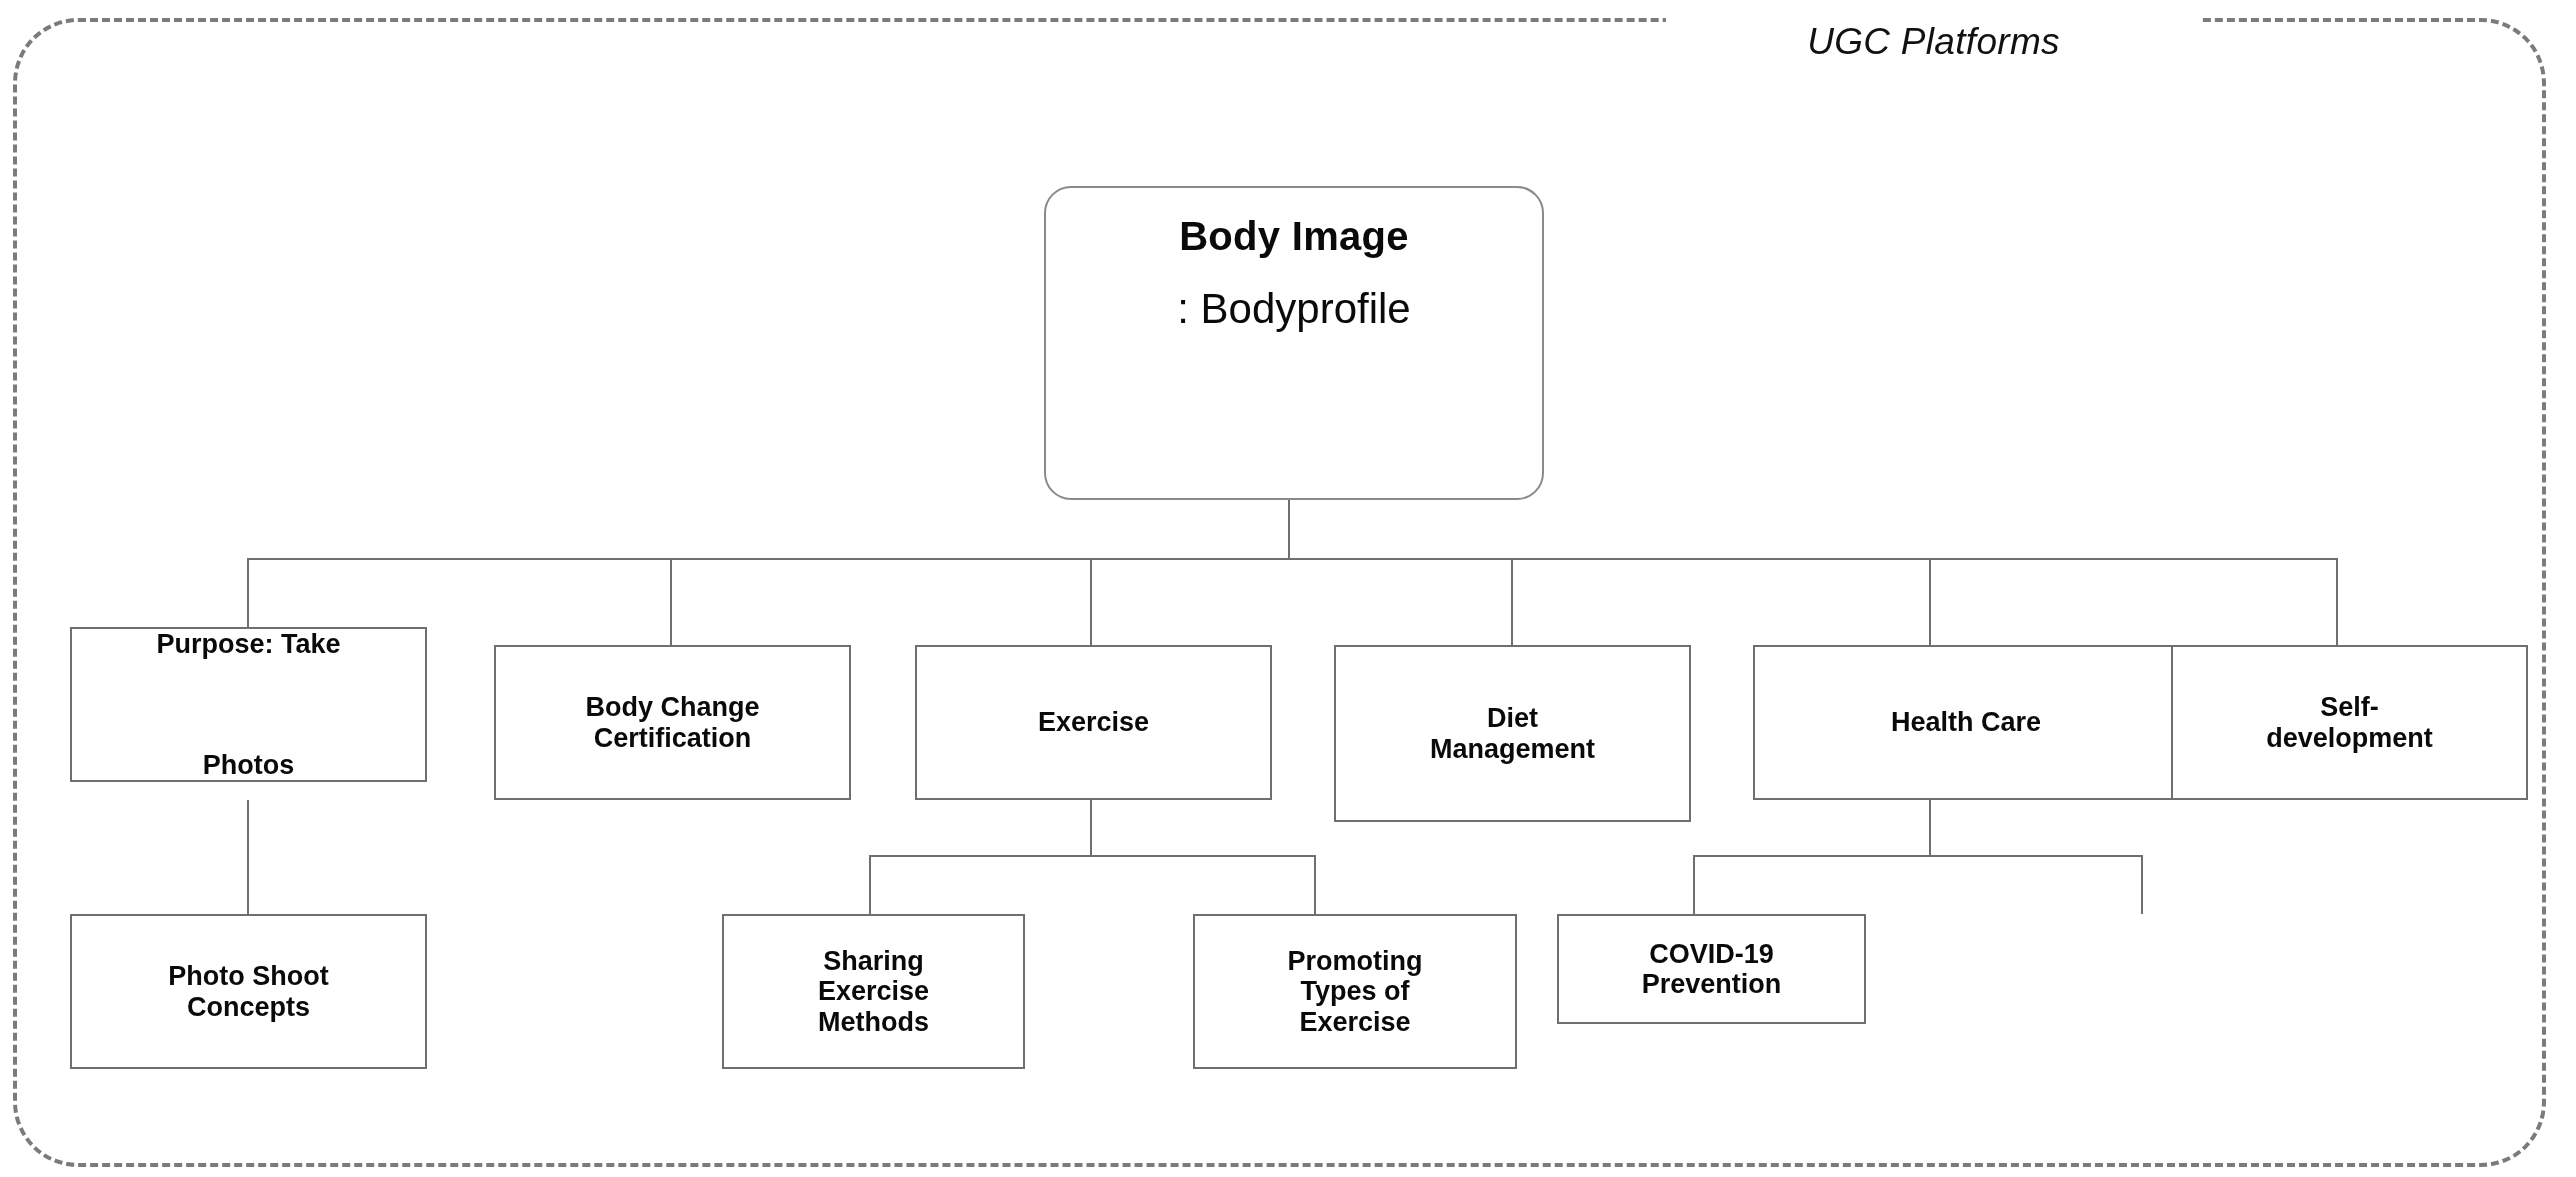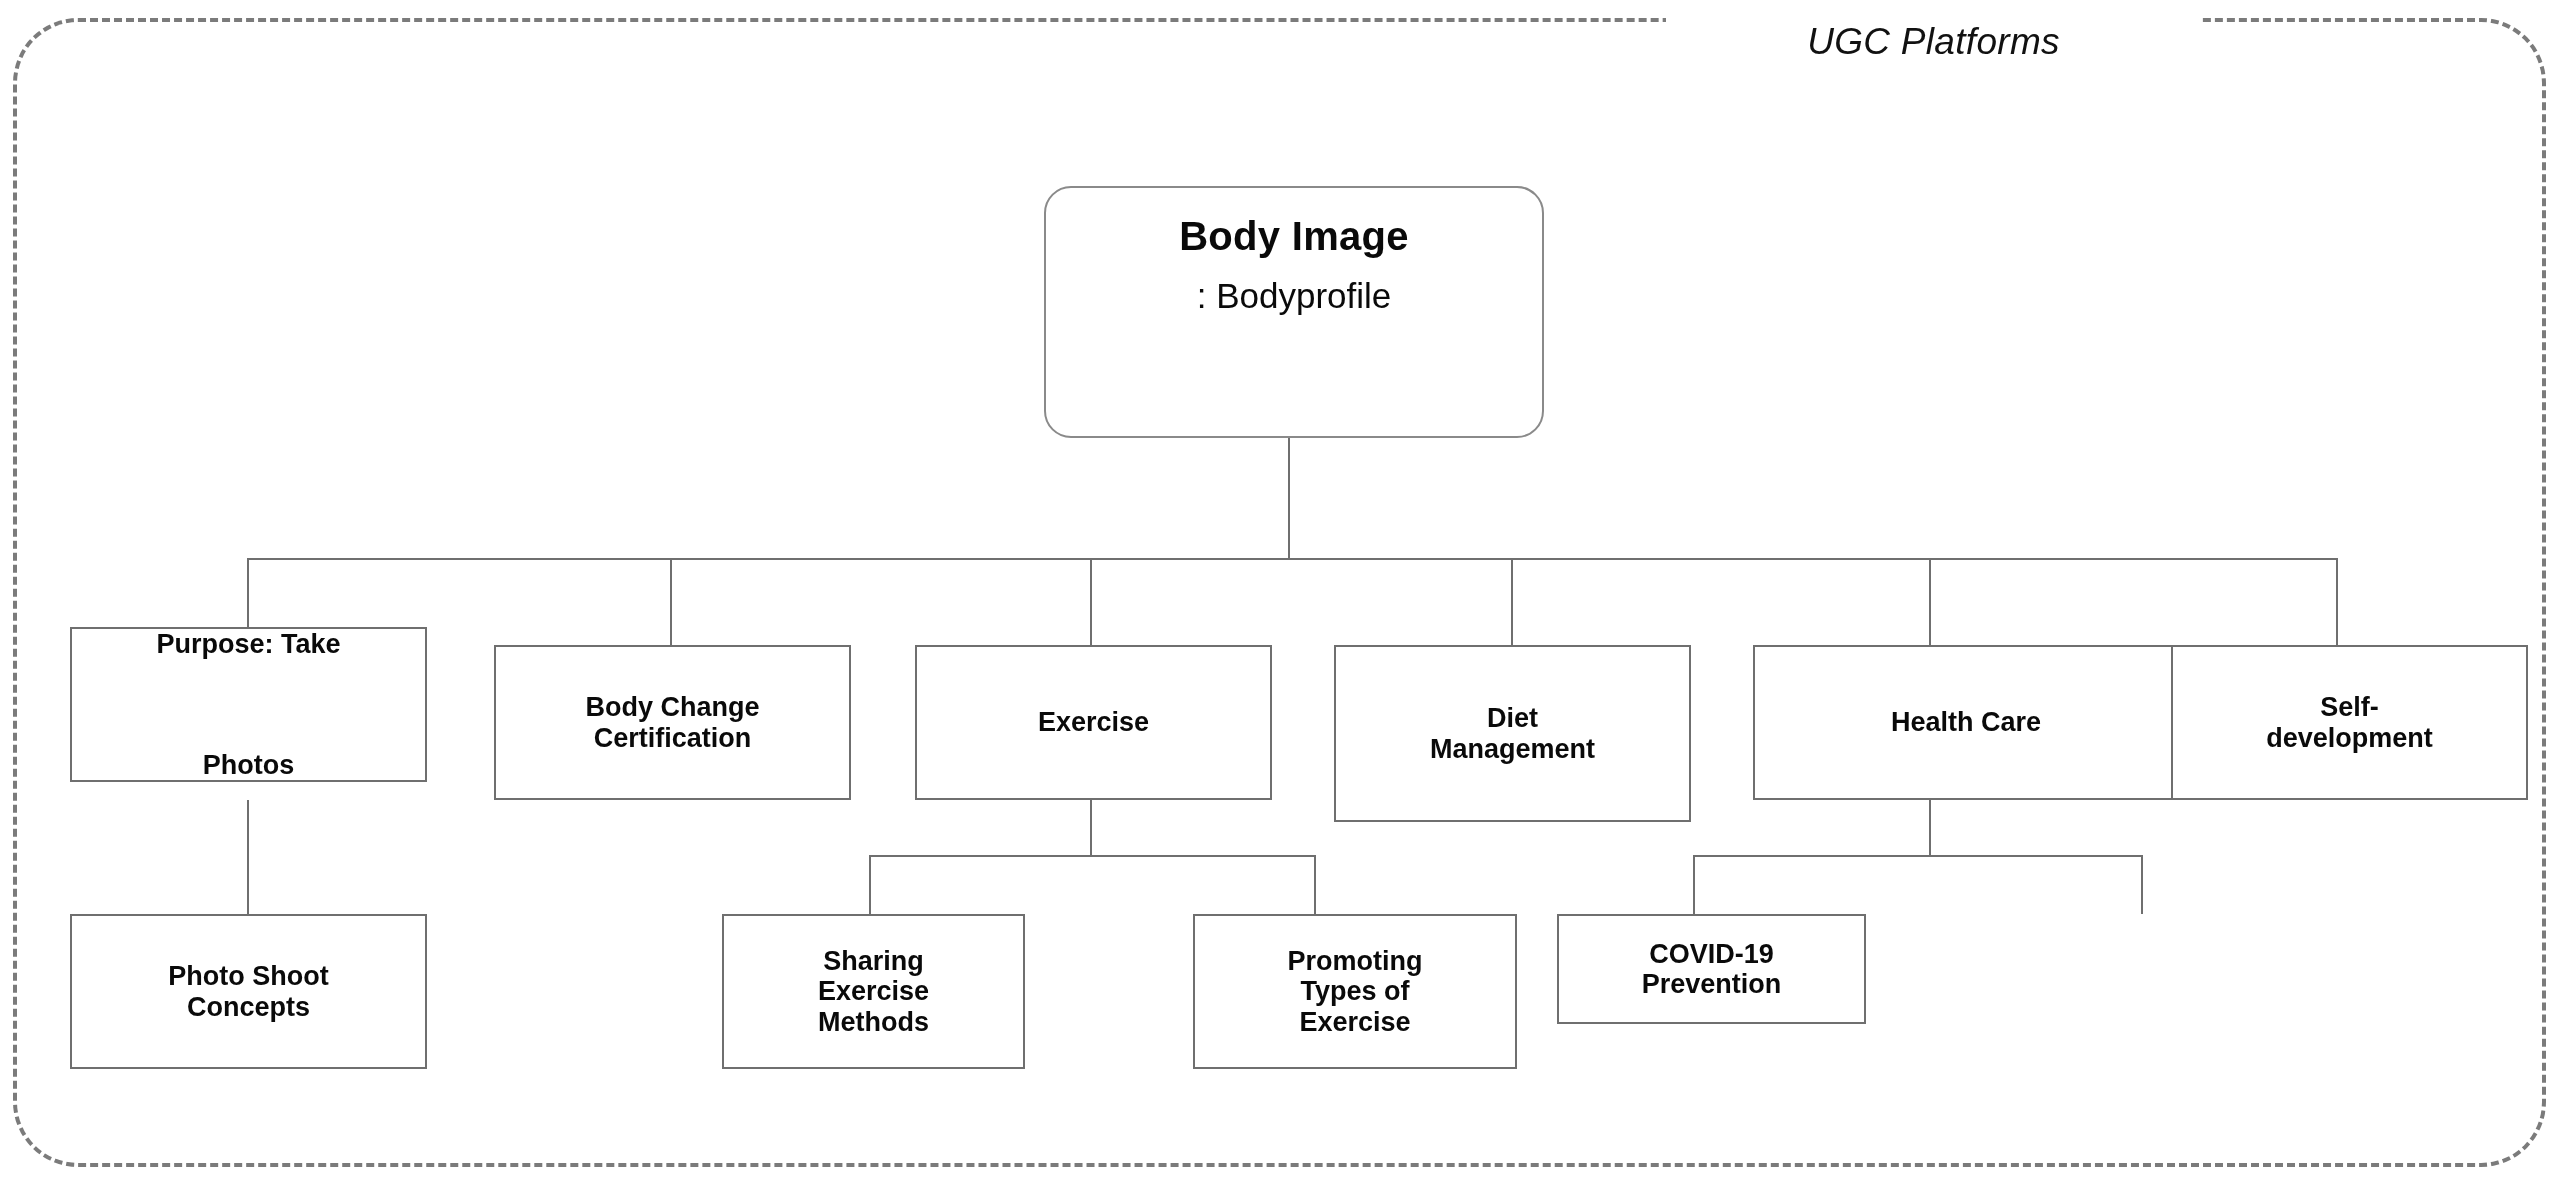--- a/index.html
+++ b/index.html
@@ -62,22 +62,22 @@
     border:2.4px solid #8a8a8a;
     justify-content:flex-start;
     padding-top:26px;
   }
   .root .root-title{
     font-size:40px;
     font-weight:700;
     letter-spacing:0.3px;
   }
   .root .root-sub{
-    margin-top:17px;
-    font-size:35px;
+    margin-top:26px;
+    font-size:42px;
     font-weight:400;
   }
   .node.lvl2, .node.lvl3{
     font-size:27px;
     font-weight:700;
     padding:0 4.8px;
   }
   .node .line{display:block;}
 
   
@@ -113,21 +113,21 @@
   <div class="conn v" style="left:1090px; top:800px; height:57px;"></div>
   <div class="conn h" style="left:869px; top:855px; width:447px;"></div>
   <div class="conn v" style="left:869px; top:855px; height:59px;"></div>
   <div class="conn v" style="left:1314px; top:855px; height:59px;"></div>
 
   <div class="conn v" style="left:1929px; top:800px; height:57px;"></div>
   <div class="conn h" style="left:1693px; top:855px; width:450px;"></div>
   <div class="conn v" style="left:1693px; top:855px; height:59px;"></div>
   <div class="conn v" style="left:2141px; top:855px; height:59px;"></div>
 
-  <div class="node root" style="left:1044px; top:186px; width:500px; height:252px;">
+  <div class="node root" style="left:1044px; top:186px; width:500px; height:314px;">
     <span class="root-title line">Body Image</span>
     <span class="root-sub line">: Bodyprofile</span>
   </div>
 
   <div class="node lvl2" style="left:70px; top:627px; width:357px; height:155px;justify-content:space-between;">
     <span class="line">Purpose: Take</span>
     <span class="line">Photos</span>
   </div>
 
   <div class="node lvl2" style="left:494px; top:645px; width:357px; height:155px;">

